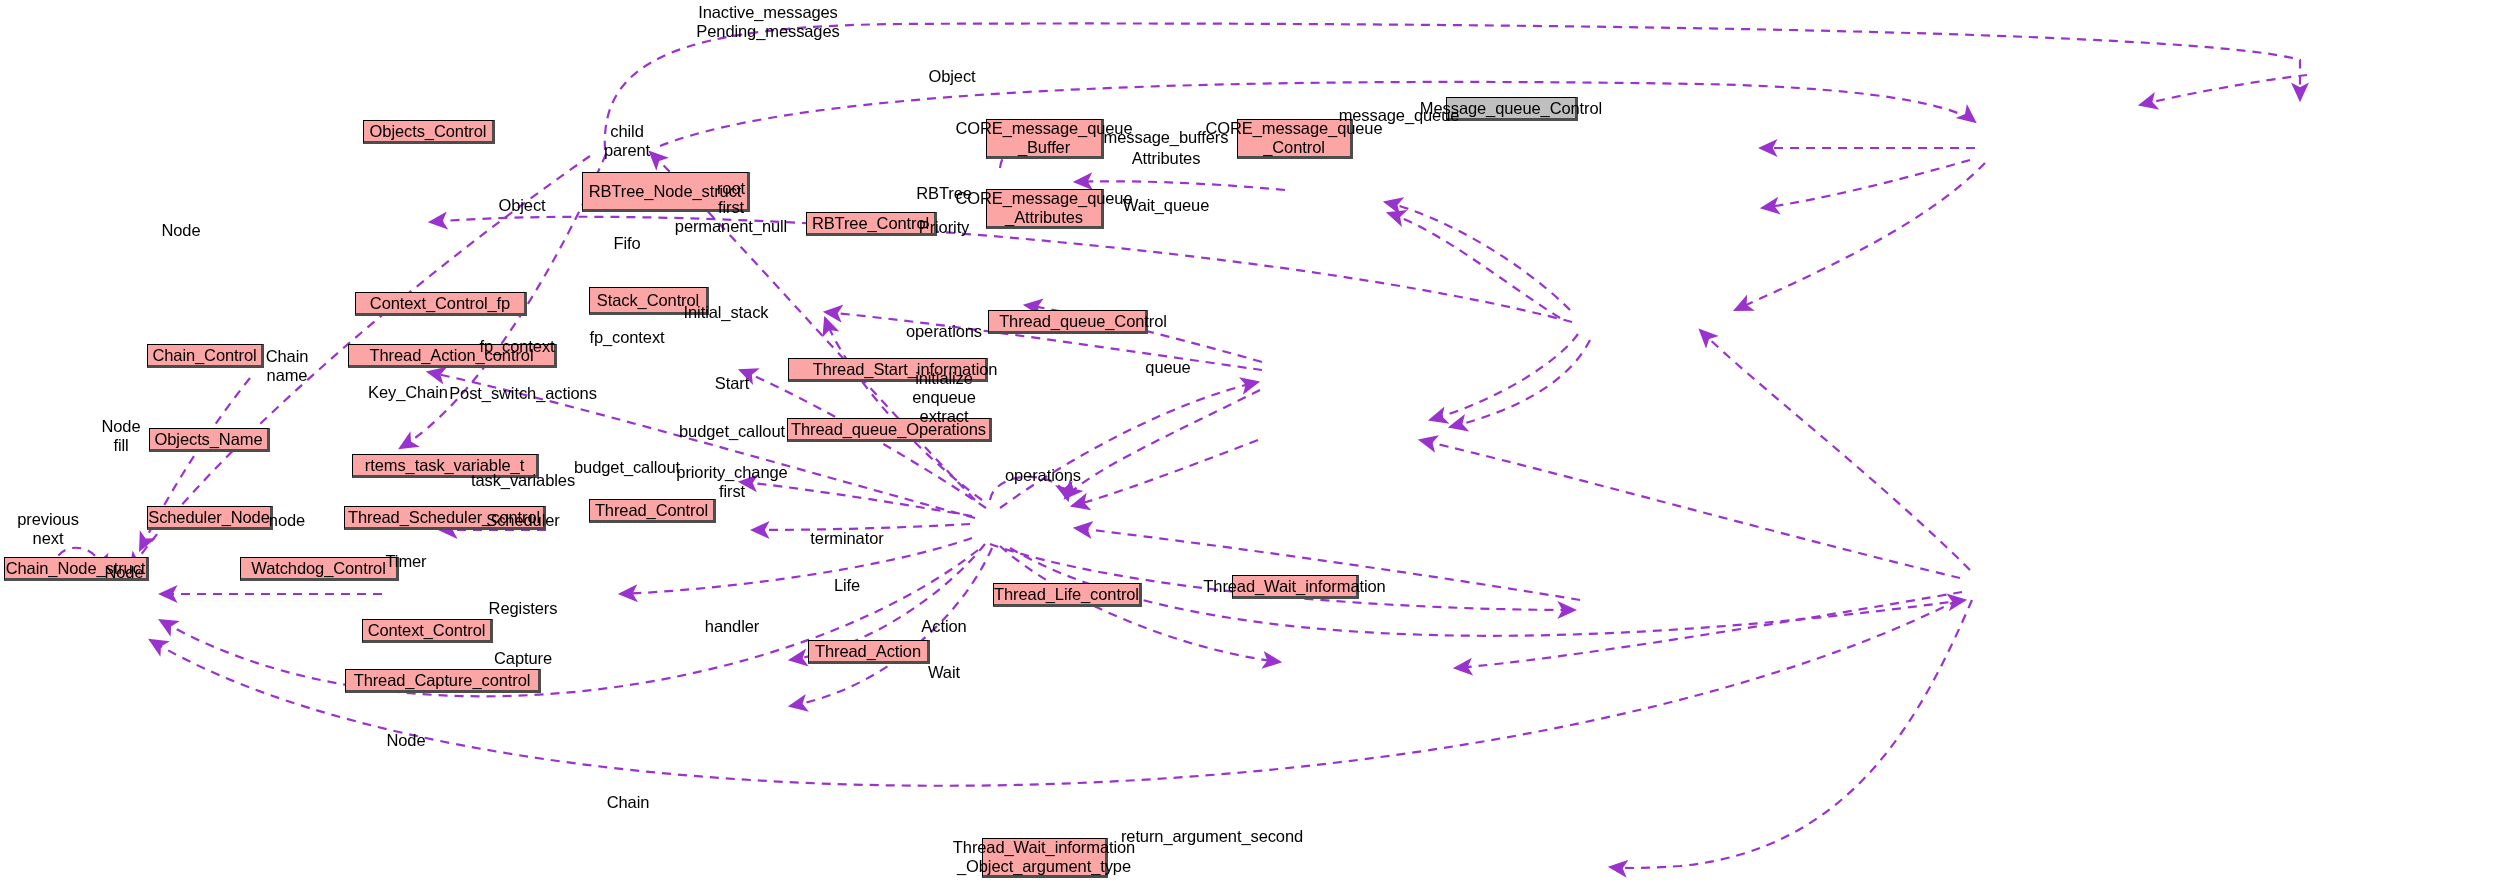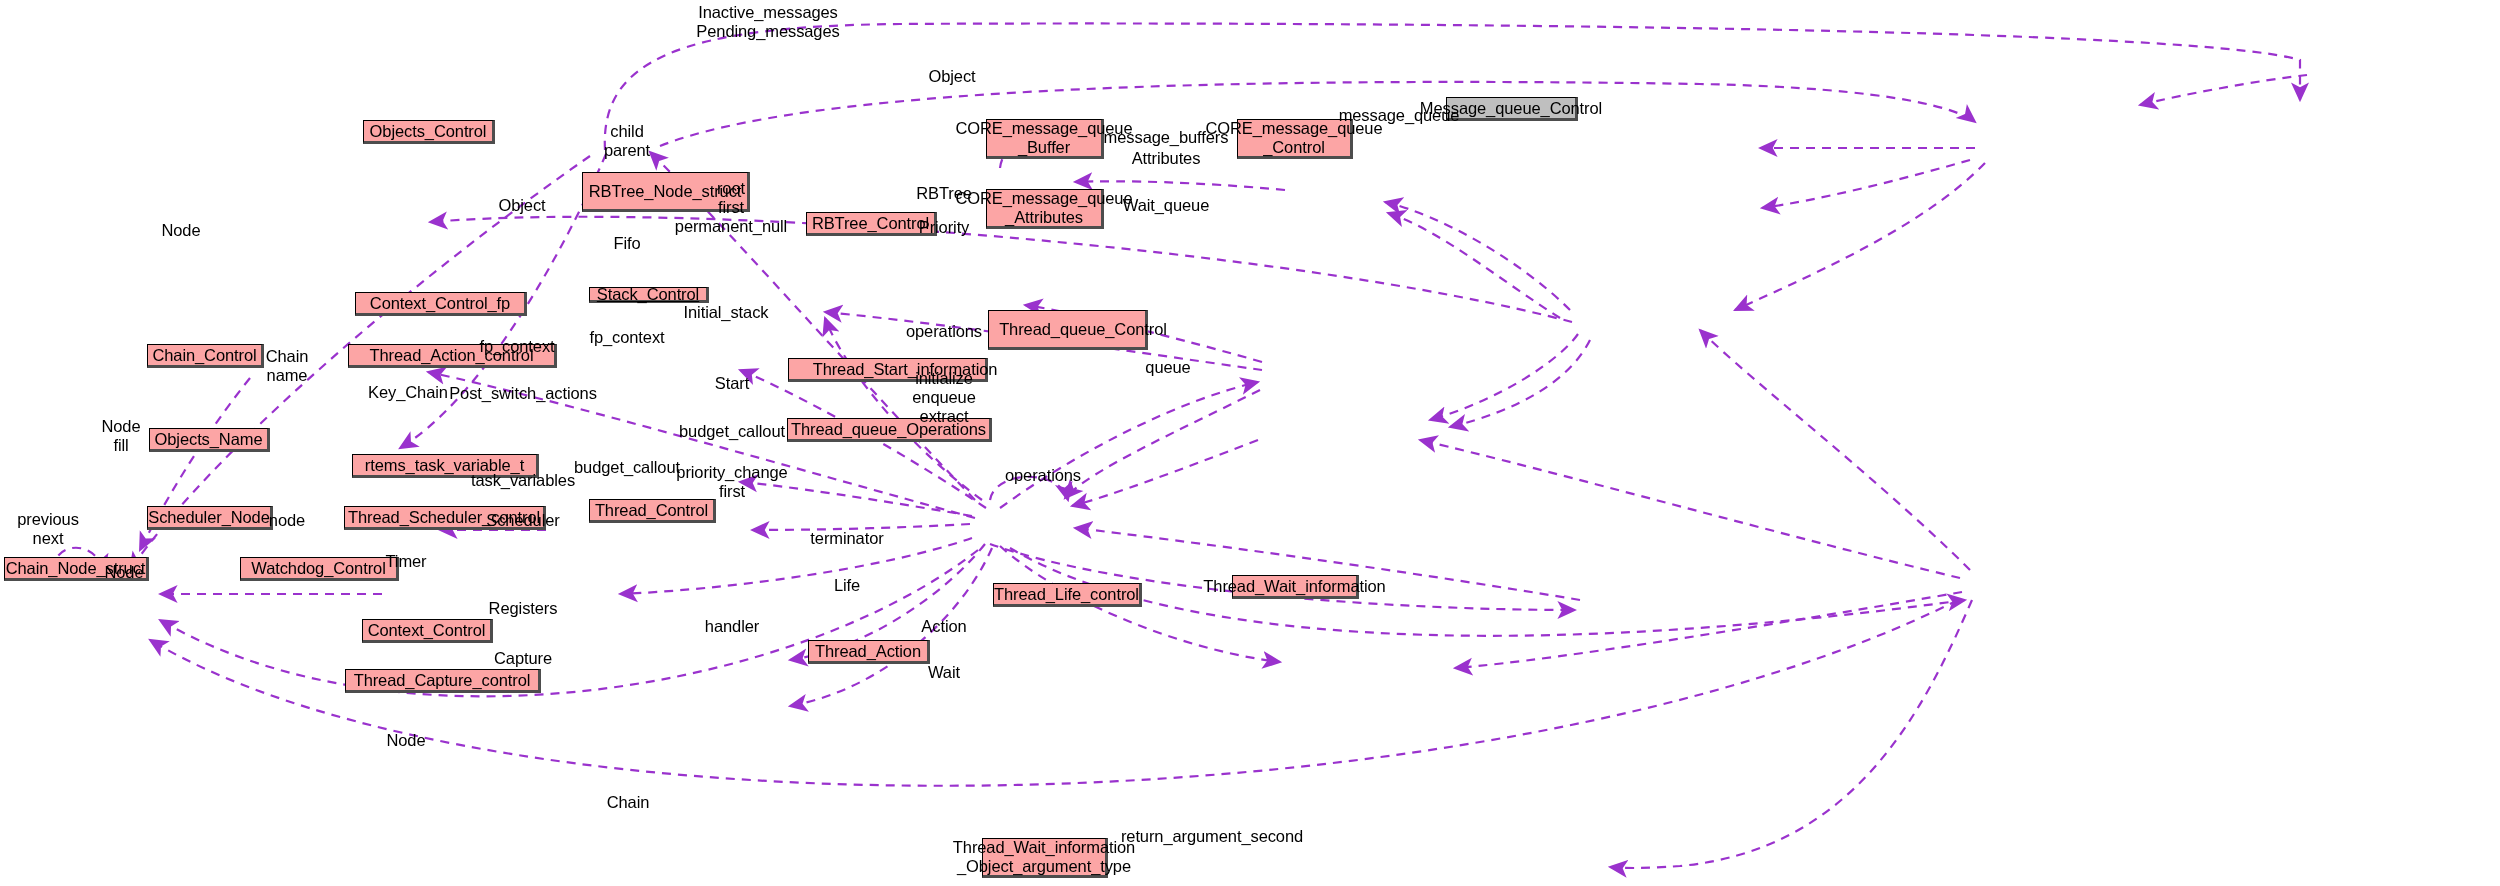--- a/index.html
+++ b/index.html
@@ -186,35 +186,35 @@
   <div class="node" style="left:355px; top:292px; width:172px; height:24px;">Context_Control_fp</div>
 
   <div class="node" style="left:362px; top:619px; width:131px; height:24px;">Context_Control</div>
 
   <div class="node" style="left:345px; top:669px; width:196px; height:24px;">Thread_Capture_control</div>
 
   <div class="node" style="left:363px; top:120px; width:132px; height:24px;">Objects_Control</div>
 
   <div class="node" style="left:582px; top:172px; width:168px; height:40px;">RBTree_Node_struct</div>
 
-  <div class="node" style="left:589px; top:287px; width:120px; height:16px;text-decoration:underline;">Stack_Control</div>
+  <div class="node" style="left:589px; top:287px; width:120px; height:28px;">Stack_Control</div>
 
   <div class="node" style="left:589px; top:499px; width:127px; height:24px;">Thread_Control</div>
 
   <div class="node" style="left:806px; top:212px; width:131px; height:24px;">RBTree_Control</div>
 
   <div class="node" style="left:788px; top:358px; width:200px; height:24px;padding-left:36px;">Thread_Start_information</div>
 
   <div class="node" style="left:787px; top:418px; width:205px; height:24px;">Thread_queue_Operations</div>
 
   <div class="node" style="left:808px; top:640px; width:122px; height:24px;">Thread_Action</div>
 
   <div class="node" style="left:993px; top:583px; width:149px; height:24px;">Thread_Life_control</div>
 
-  <div class="node" style="left:988px; top:310px; width:160px; height:40px;padding-left:32px;">Thread_queue_Control</div>
+  <div class="node" style="left:988px; top:310px; width:160px; height:24px;padding-left:32px;">Thread_queue_Control</div>
 
   <div class="node" style="left:986px; top:119px; width:118px; height:40px;">CORE_message_queue
 _Buffer</div>
 
   <div class="node" style="left:986px; top:189px; width:118px; height:40px;">CORE_message_queue
 _Attributes</div>
 
   <div class="node" style="left:1237px; top:119px; width:116px; height:40px;">CORE_message_queue
 _Control</div>
 

